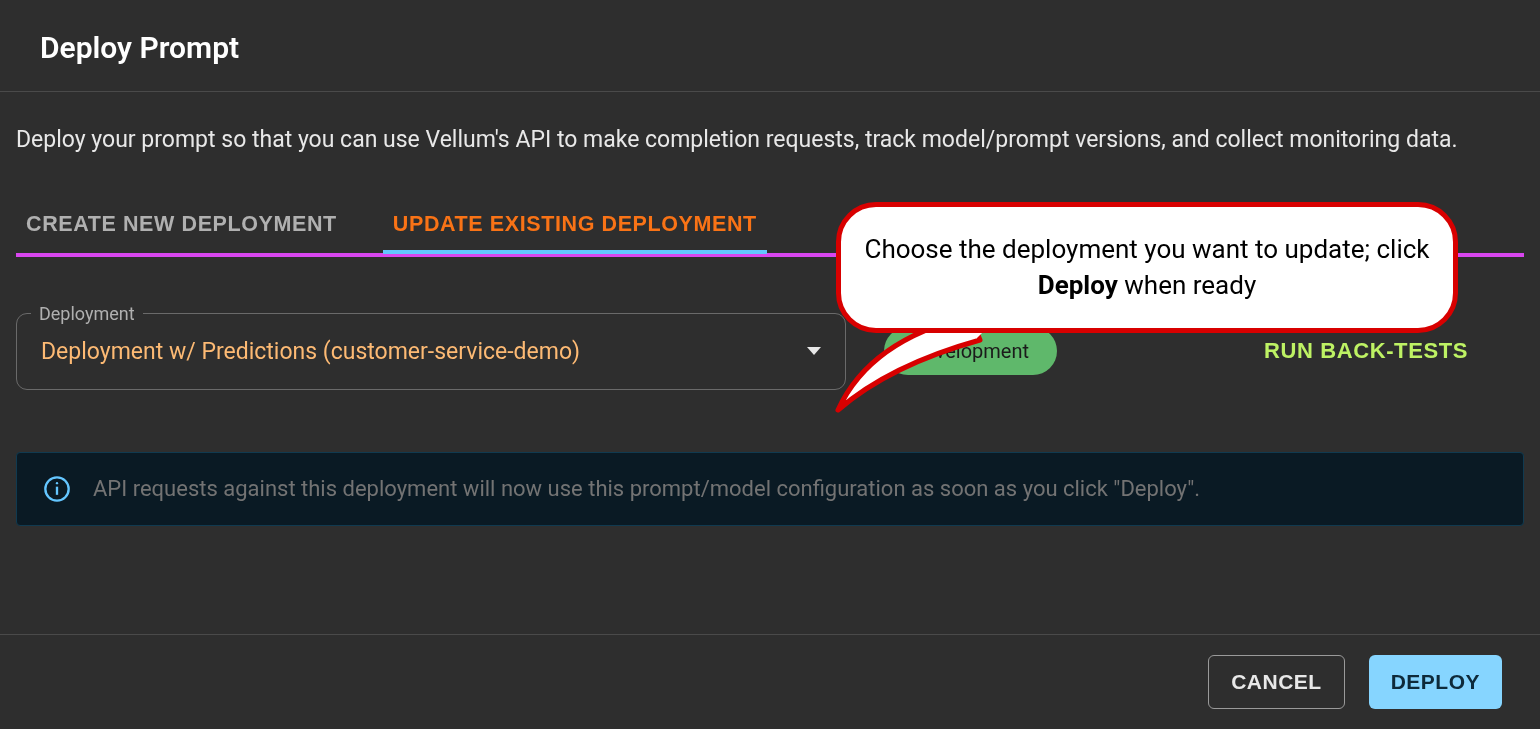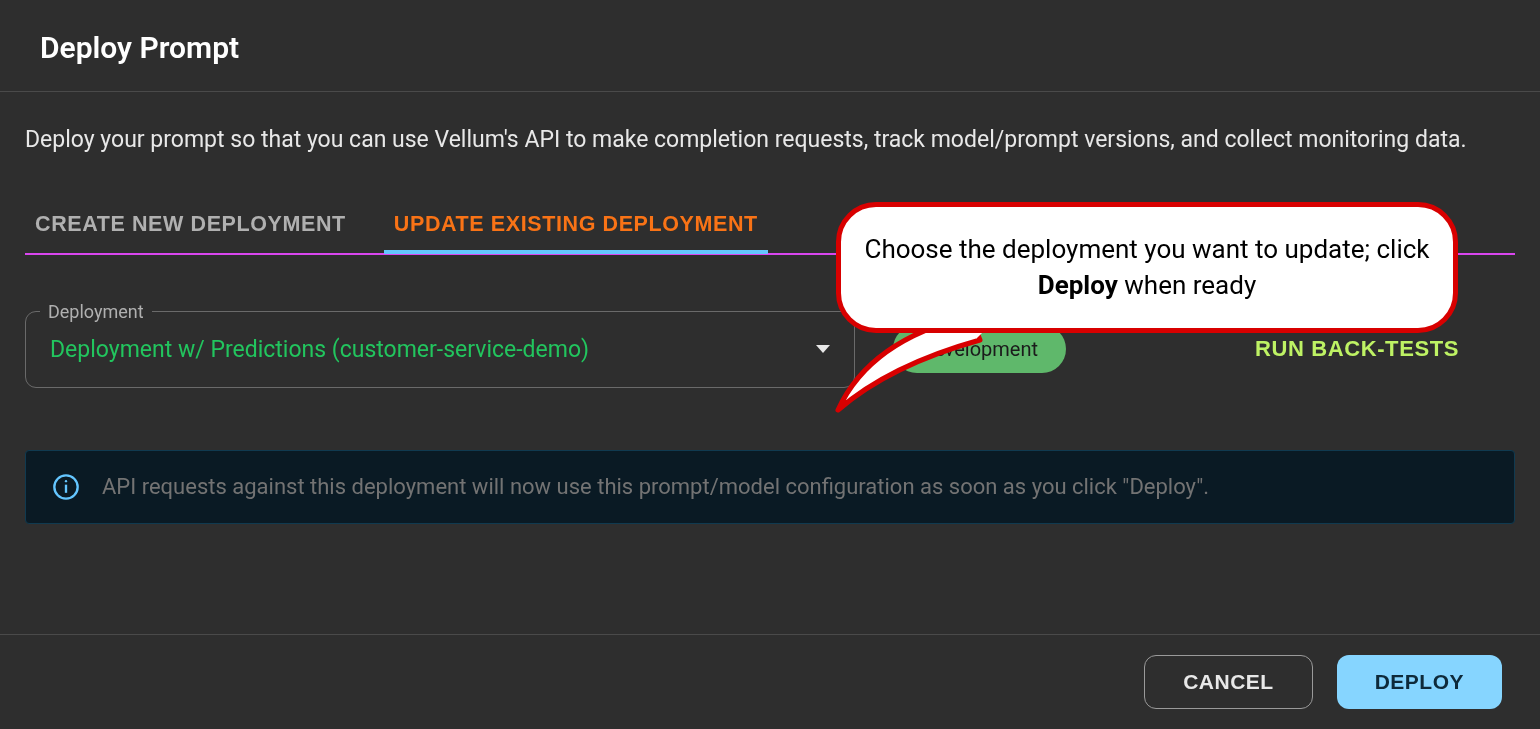--- a/index.html
+++ b/index.html
@@ -24,33 +24,33 @@
     padding: 30px 40px 26px;
     border-bottom: 1px solid #4a4a4a;
   }
   .modal-title {
     font-size: 30px;
     font-weight: 600;
     color: #fff;
     margin: 0;
   }
   .modal-body {
-    padding: 30px 25px;
+    padding: 30px 16px;
     flex: 1;
   }
   .description {
     font-size: 23px;
     line-height: 1.55;
     color: #e8e8e8;
     margin: 0 0 40px;
   }
   .tabs {
     display: flex;
-    gap: 28px;
-    border-bottom: 2px solid #d946ef;
+    gap: 36px;
+    border-bottom: 4px solid #d946ef;
     margin-bottom: 56px;
   }
   .tab {
     padding: 14px 10px 16px;
     font-size: 21.5px;
     font-weight: 600;
     letter-spacing: 0.6px;
     color: #b0b0b0;
     text-transform: uppercase;
     cursor: pointer;
@@ -92,21 +92,21 @@
   }
   .select-inner {
     display: flex;
     align-items: center;
     justify-content: space-between;
     padding: 24px 24px;
     cursor: pointer;
   }
   .select-value {
     font-size: 23px;
-    color: #22c55e;
+    color: #fdba74;
   }
   .caret-down {
     display: inline-block;
     width: 0;
     height: 0;
     border-left: 7px solid transparent;
     border-right: 7px solid transparent;
     border-top: 8px solid #e8e8e8;
   }
   .chip {
@@ -150,22 +150,22 @@
     border-top: 1px solid #4a4a4a;
     padding: 20px 38px;
     display: flex;
     justify-content: flex-end;
     gap: 24px;
   }
   .btn {
     font-size: 21px;
     font-weight: 600;
     letter-spacing: 0.5px;
-    padding: 14px 38px;
-    border-radius: 12px;
+    padding: 14px 22px;
+    border-radius: 6px;
     cursor: pointer;
     border: none;
   }
   .btn-cancel {
     background: transparent;
     border: 1px solid #9a9a9a;
     color: #e8e8e8;
   }
   .btn-deploy {
     background: #86d5ff;

